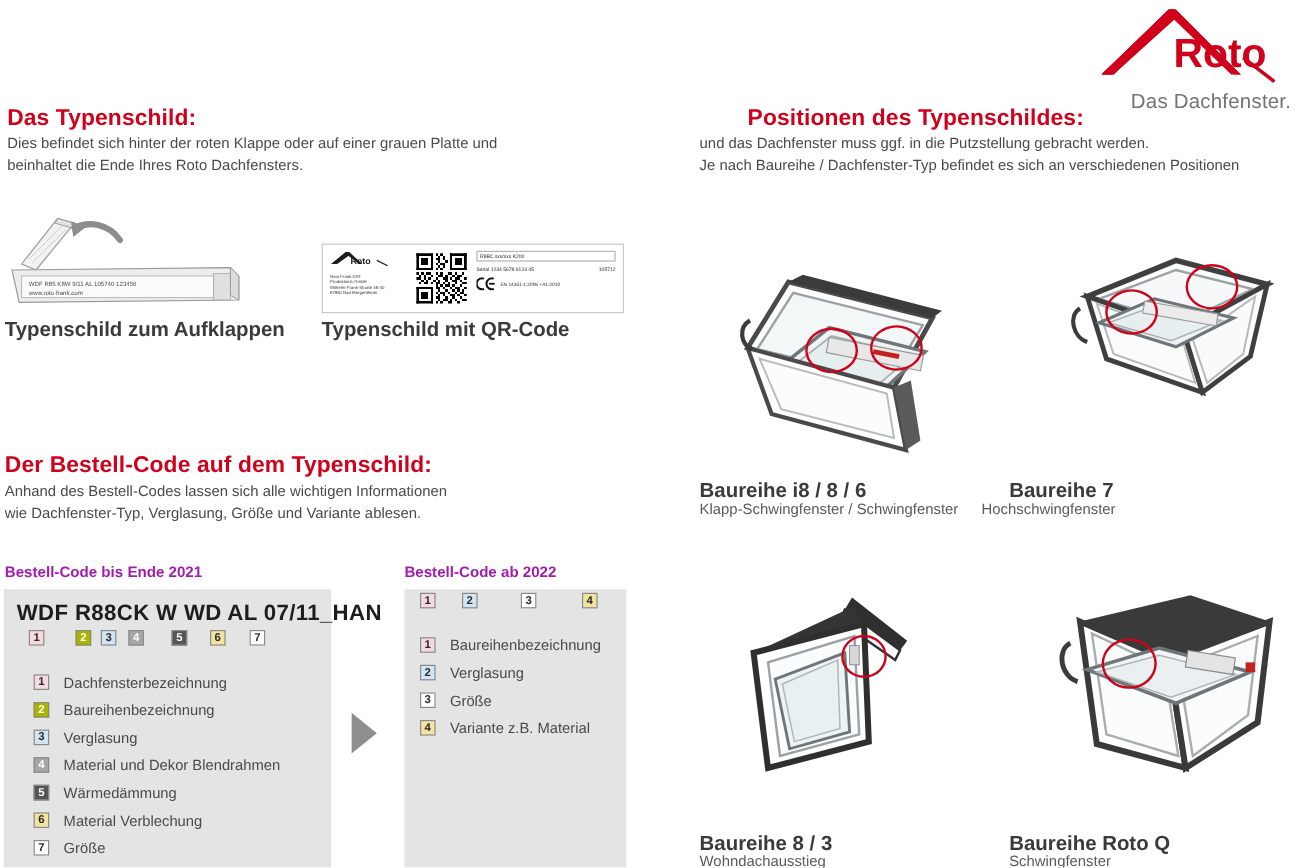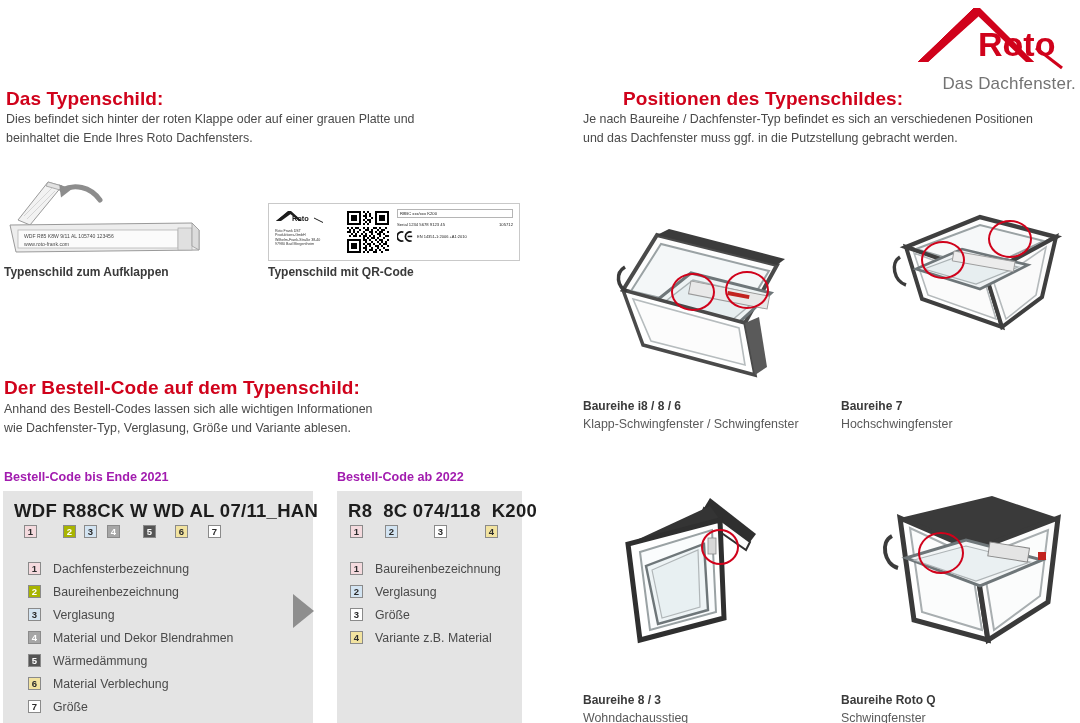--- a/index.html
+++ b/index.html
@@ -3,21 +3,21 @@
 <meta charset="utf-8">
 <style>
   html,body{margin:0;padding:0;background:#fff;}
   body{width:1080px;height:723px;position:relative;overflow:hidden;
        font-family:"Liberation Sans","DejaVu Sans",sans-serif;color:#3c3c3c;}
   .abs{position:absolute;}
 
   
   .h-red{color:#d0021b;font-weight:bold;font-size:19px;letter-spacing:.1px;}
   .body-txt{font-size:12.4px;line-height:19px;color:#4a4a4a;}
-  .cap-bold{font-size:12px;font-weight:bold;color:#3a3a3a;}
+  .cap-bold{font-size:17px;font-weight:bold;color:#3a3a3a;}
   .cap-sub{font-size:12.4px;color:#5a5a5a;}
 
   
   #roto-logo{width:150px;height:64px;}
   .logo-tag{font-size:17px;color:#737373;text-align:right;
             letter-spacing:.2px;}
 
   
   .plate{position:absolute;border:1px solid #c9c9c9;background:#fff;}
   .plate-roto-txt{font-size:3.6px;line-height:4.4px;color:#333;}
@@ -242,21 +242,21 @@
 
 <div class="abs h-red" style="left:4px;top:377px;">Der Bestell-Code auf dem Typenschild:</div>
 <div class="abs body-txt" style="left:4px;top:400px;width:520px;">
   <div>Anhand des Bestell-Codes lassen sich alle wichtigen Informationen</div>
   <div>wie Dachfenster-Typ, Verglasung, Größe und Variante ablesen.</div>
 </div>
 
 <div class="abs sub-head" style="left:4px;top:470px;">Bestell-Code bis Ende 2021</div>
 <div class="abs sub-head" style="left:337px;top:470px;">Bestell-Code ab 2022</div>
 
-<div class="panel" style="left:3px;top:491px;width:310px;height:232px;">
+<div class="panel" style="left:3px;top:491px;width:273px;height:232px;">
   <div class="code-line" style="margin:9px 0 0 11px;">WDF R88CK W WD AL 07/11_HAN</div>
   <div style="position:relative;height:18px;margin-top:3px;">
     <span class="badge abs" id="o-b1" style="left: 21px; background: rgb(244, 218, 222); color: rgb(43, 43, 43);">1</span>
     <span class="badge abs" id="o-b2" style="left: 60px; background: rgb(168, 180, 0); color: rgb(255, 255, 255);">2</span>
     <span class="badge abs" id="o-b3" style="left: 81px; background: rgb(211, 228, 242); color: rgb(43, 43, 43);">3</span>
     <span class="badge abs" id="o-b4" style="left: 104px; background: rgb(166, 166, 166); color: rgb(255, 255, 255);">4</span>
     <span class="badge abs" id="o-b5" style="left: 140px; background: rgb(85, 85, 85); color: rgb(255, 255, 255);">5</span>
     <span class="badge abs" id="o-b6" style="left: 172px; background: rgb(242, 227, 160); color: rgb(43, 43, 43);">6</span>
     <span class="badge abs" id="o-b7" style="left: 205px; background: rgb(255, 255, 255); color: rgb(43, 43, 43);">7</span>
   </div>
@@ -288,21 +288,20 @@
       <div class="legend-row">
         <span class="badge" style="background: rgb(255, 255, 255); color: rgb(43, 43, 43);">7</span>
         <span class="legend-txt">Größe</span>
       </div>
     </div>
 </div>
 
 <div class="abs tri" style="left:293px;top:594px;"></div>
 
 <div class="panel" style="left:337px;top:491px;width:185px;height:232px;">
-  <div class="code-line" style="margin:9px 0 0 11px;">R8  8C 074/118  K200</div>
   <div style="position:relative;height:18px;margin-top:3px;">
     <span class="badge abs" id="n-b1" style="left: 13px; background: rgb(244, 218, 222); color: rgb(43, 43, 43);">1</span>
     <span class="badge abs" id="n-b2" style="left: 48px; background: rgb(211, 228, 242); color: rgb(43, 43, 43);">2</span>
     <span class="badge abs" id="n-b3" style="left: 97px; background: rgb(255, 255, 255); color: rgb(43, 43, 43);">3</span>
     <span class="badge abs" id="n-b4" style="left: 148px; background: rgb(242, 227, 160); color: rgb(43, 43, 43);">4</span>
   </div>
   <div id="new-legend" style="margin:14px 0 0 13px;">
       <div class="legend-row">
         <span class="badge" style="background: rgb(244, 218, 222); color: rgb(43, 43, 43);">1</span>
         <span class="legend-txt">Baureihenbezeichnung</span>
@@ -317,22 +316,22 @@
       </div>
       <div class="legend-row">
         <span class="badge" style="background: rgb(242, 227, 160); color: rgb(43, 43, 43);">4</span>
         <span class="legend-txt">Variante z.B. Material</span>
       </div>
     </div>
 </div>
 
 <div class="abs h-red" style="left:583px;top:88px;margin-left:40px;">Positionen des Typenschildes:</div>
 <div class="abs body-txt" style="left:583px;top:110px;width:490px;">
+  <div>und das Dachfenster muss ggf. in die Putzstellung gebracht werden.</div>
   <div>Je nach Baureihe / Dachfenster-Typ befindet es sich an verschiedenen Positionen</div>
-  <div>und das Dachfenster muss ggf. in die Putzstellung gebracht werden.</div>
 </div>
 
 <div class="photo" style="left:595px;top:195px;width:215px;height:185px;">
   <svg width="215" height="185" viewBox="0 0 215 185">
     <polygon points="28,95 62,40 182,70 150,128" fill="#fdfdfd" stroke="#4a4a4a" stroke-width="4"></polygon>
     <polygon points="36,96 66,49 174,76 146,122" fill="#f4f7f8" stroke="#9aa2a4" stroke-width="2"></polygon>
     <polygon points="46,118 96,78 176,98 128,142" fill="#eef3f4" stroke="#6e7679" stroke-width="3"></polygon>
     <polygon points="54,119 98,85 166,101 124,136" fill="#e6eef0" stroke="#aab2b4" stroke-width="1.5"></polygon>
     <polygon points="28,95 48,150 160,180 150,128" fill="#ffffff" stroke="#4a4a4a" stroke-width="3.5"></polygon>
     <polygon points="38,104 56,146 150,170 144,133" fill="#fcfcfc" stroke="#b6bcbe" stroke-width="1.6"></polygon>
@@ -358,21 +357,21 @@
     <polygon points="44,58 58,100 126,124 114,84" fill="#fbfbfb" stroke="#b4b9bb" stroke-width="1.6"></polygon>
     <polygon points="46,74 92,54 158,70 110,94" fill="#eef2f4" stroke="#6e7679" stroke-width="2.6"></polygon>
     <polygon points="54,74 92,60 148,72 106,89" fill="#e7eef0" stroke="#aab2b4" stroke-width="1.3"></polygon>
     <path d="M30,62 C20,68 24,86 36,90" fill="none" stroke="#3b3b3b" stroke-width="3.5"></path>
     <rect x="84" y="56" width="62" height="10" transform="rotate(10 84 56)" fill="#ececec" stroke="#9a9a9a" stroke-width=".9"></rect>
   </svg>
   <div class="redring" style="left:51px;top:46px;width:40px;height:34px;"></div>
   <div class="redring" style="left:118px;top:25px;width:40px;height:34px;"></div>
 </div>
 <div class="abs cap-bold" style="left:841px;top:399px;">Baureihe 7</div>
-<div class="abs cap-sub" style="left:841px;top:417px;">Hochschwingfenster</div>
+<div class="abs cap-sub" style="left:818px;top:417px;">Hochschwingfenster</div>
 
 <div class="photo" style="left:600px;top:490px;width:190px;height:180px;">
   <svg width="190" height="180" viewBox="0 0 190 180">
     <polygon points="110,8 156,44 150,52 104,18" fill="#2f2f2f"></polygon>
     <polygon points="104,18 150,52 146,60 100,28" fill="#fbfbfb" stroke="#2f2f2f" stroke-width="2"></polygon>
     <polygon points="28,54 110,16 120,30 40,66" fill="#343434"></polygon>
     <polygon points="28,54 40,150 124,128 120,30" fill="#ffffff" stroke="#2f2f2f" stroke-width="5"></polygon>
     <polygon points="40,62 50,140 116,122 112,40" fill="#fafcfd" stroke="#9aa2a4" stroke-width="2"></polygon>
     <polygon points="46,76 58,134 108,120 104,54" fill="#eef4f6" stroke="#6e7679" stroke-width="2.4"></polygon>
     <polygon points="52,80 62,128 100,117 98,60" fill="#e8f0f2" stroke="#b0b6b8" stroke-width="1.2"></polygon>

